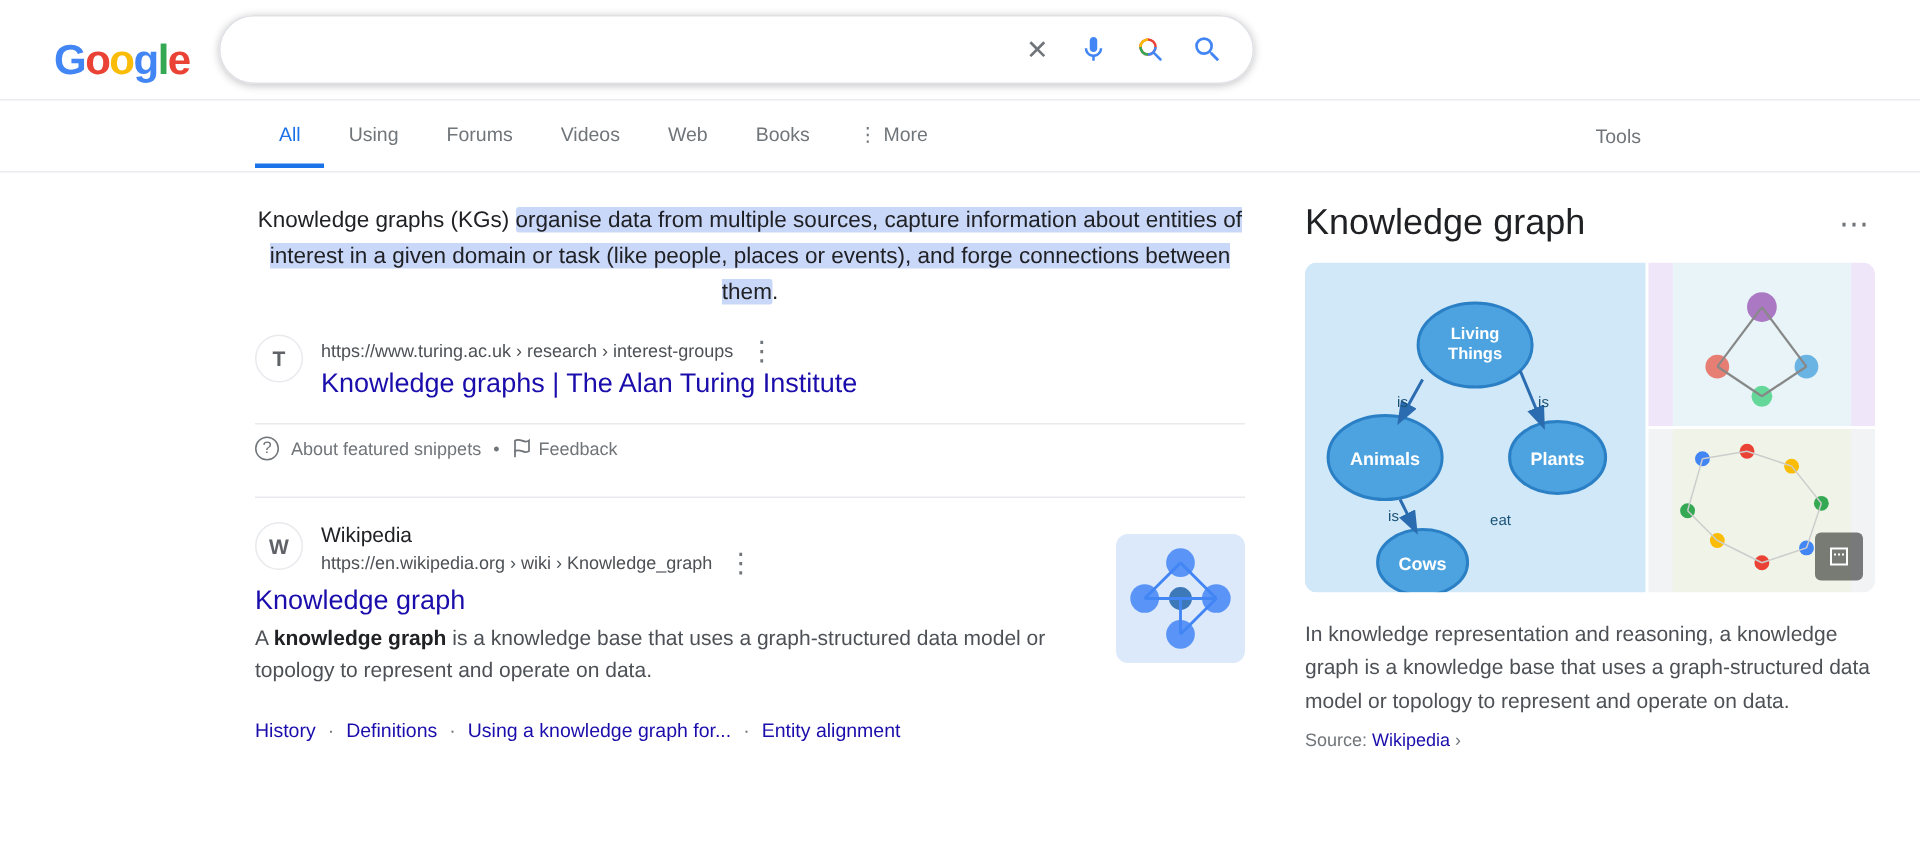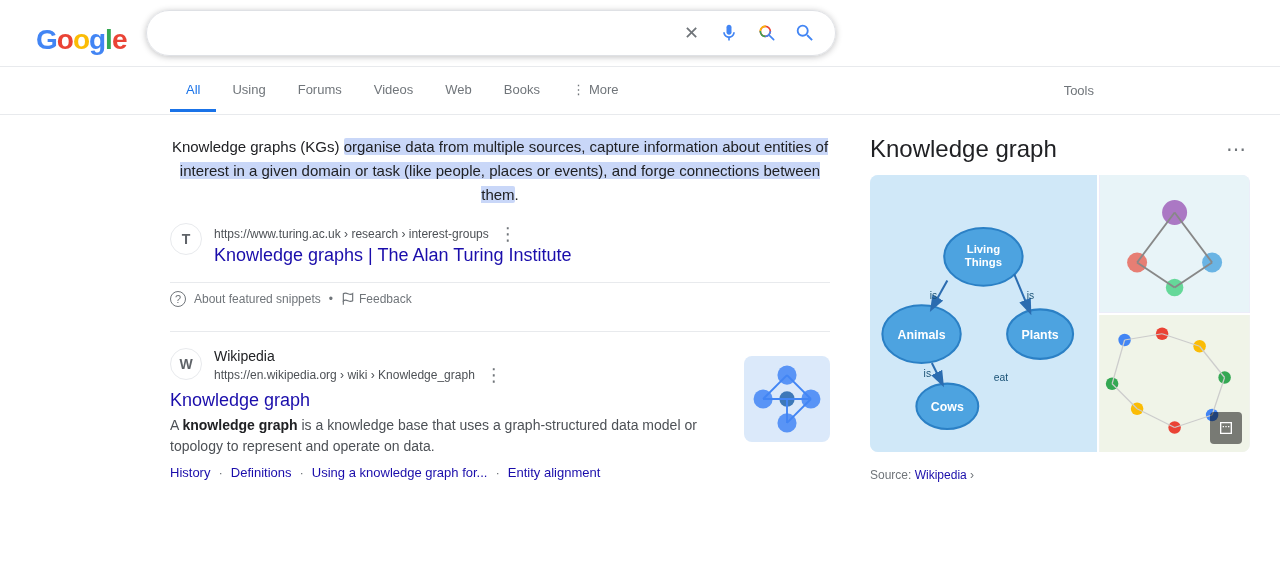--- a/index.html
+++ b/index.html
@@ -53,33 +53,33 @@
 
     
     .result-divider { border: none; border-top: 1px solid #e8eaed; margin: 16px 0; }
 
     
     .search-result { margin-bottom: 24px; display: flex; gap: 16px; align-items: flex-start; }
     .result-content { flex: 1; }
     .result-title { font-size: 18px; color: #1a0dab; text-decoration: none; display: block; margin-bottom: 4px; }
     .result-desc { font-size: 14px; color: #4d5156; line-height: 1.5; }
     .result-desc strong { color: #202124; font-weight: bold; }
-    .result-links { display: flex; gap: 8px; margin-top: 8px; flex-wrap: wrap; text-align: right; }
+    .result-links { display: flex; gap: 8px; margin-top: 22px; flex-wrap: wrap; text-align: right; }
     .result-sub-link { color: #1a0dab; font-size: 13px; text-decoration: none; }
     .sub-link-sep { color: #70757a; font-size: 13px; }
 
     
     .result-thumbnail { width: 86px; height: 86px; border-radius: 8px; overflow: hidden; flex-shrink: 0; margin-top: 8px; }
 
     
     .knowledge-panel { background: #fff; }
     .kp-header { display: flex; align-items: center; justify-content: space-between; margin-bottom: 12px; }
     .kp-title { font-size: 24px; font-weight: 400; color: #202124; }
     .kp-more-btn { color: #70757a; cursor: pointer; font-size: 20px; }
-    .kp-images { display: flex; gap: 2px; margin-bottom: 16px; border-radius: 8px; overflow: hidden; height: 277px; position: relative; text-decoration: underline; }
+    .kp-images { display: flex; gap: 2px; margin-bottom: 16px; border-radius: 8px; overflow: hidden; height: 220px; position: relative; text-decoration: underline; }
     .kp-img-main { flex: 1.2; background: #e8f4fd; position: relative; overflow: hidden; }
     .kp-img-grid { flex: 0.8; display: flex; flex-direction: column; gap: 2px; }
     .kp-img-grid-item { flex: 1; background: #f1f3f4; position: relative; overflow: hidden; }
     .kp-img-expand { position: absolute; bottom: 8px; right: 8px; width: 32px; height: 32px; background: rgba(0,0,0,0.5); border-radius: 4px; display: flex; align-items: center; justify-content: center; color: #fff; cursor: pointer; }
     .kp-desc { font-size: 14px; color: #4d5156; line-height: 1.6; margin-bottom: 8px; }
     .kp-source { font-size: 12px; color: #70757a; }
     .kp-source a { color: #1a0dab; text-decoration: none; }
   </style>
 </head>
 <body>
@@ -292,17 +292,18 @@
           </svg>
           <div class="kp-img-expand">
             <svg width="16" height="16" viewBox="0 0 24 24" fill="white">
               <path d="M21 3H3v18h18V3zm-2 16H5V5h14v14zM9 9H7v2h2V9zm4 0h-2v2h2V9zm4 0h-2v2h2V9z"></path>
             </svg>
           </div>
         </div>
       </div>
     </div>
 
+    <p class="kp-desc">In knowledge representation and reasoning, a knowledge graph is a knowledge base that uses a graph-structured data model or topology to represent and operate on data.</p>
     <div class="kp-source">
       <span>Source: </span><a href="#">Wikipedia</a><span> ›</span>
     </div>
   </div>
 </div>
 
 </body></html>

